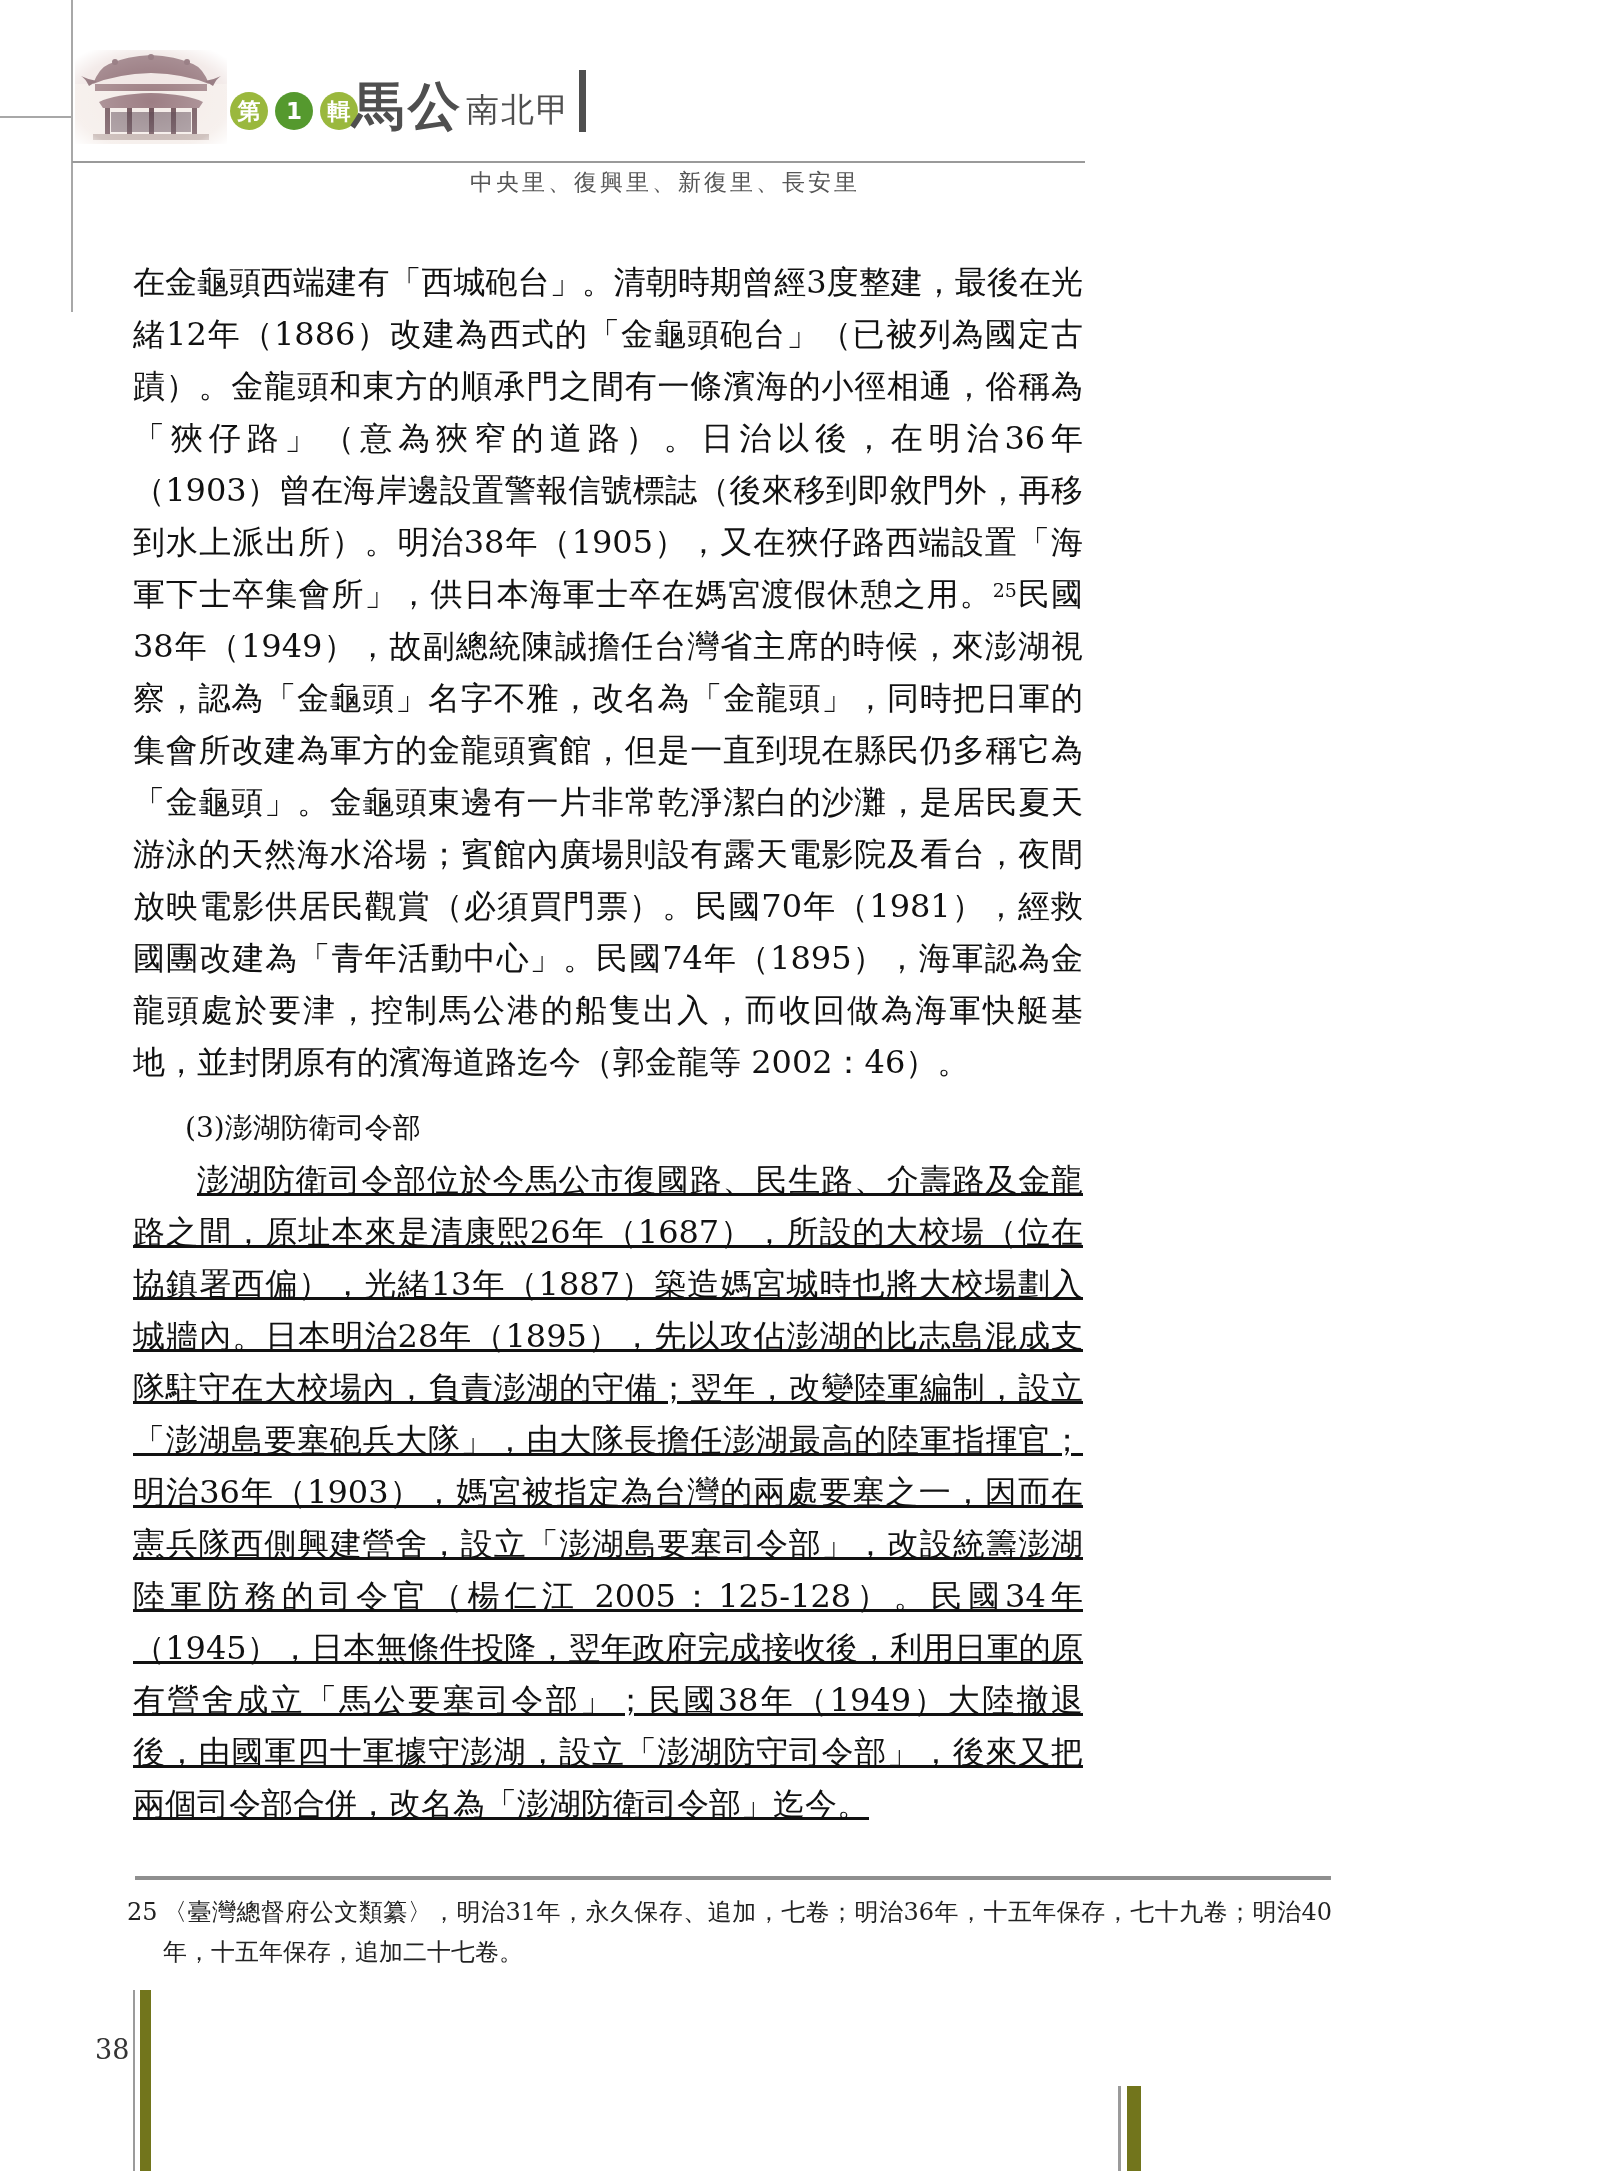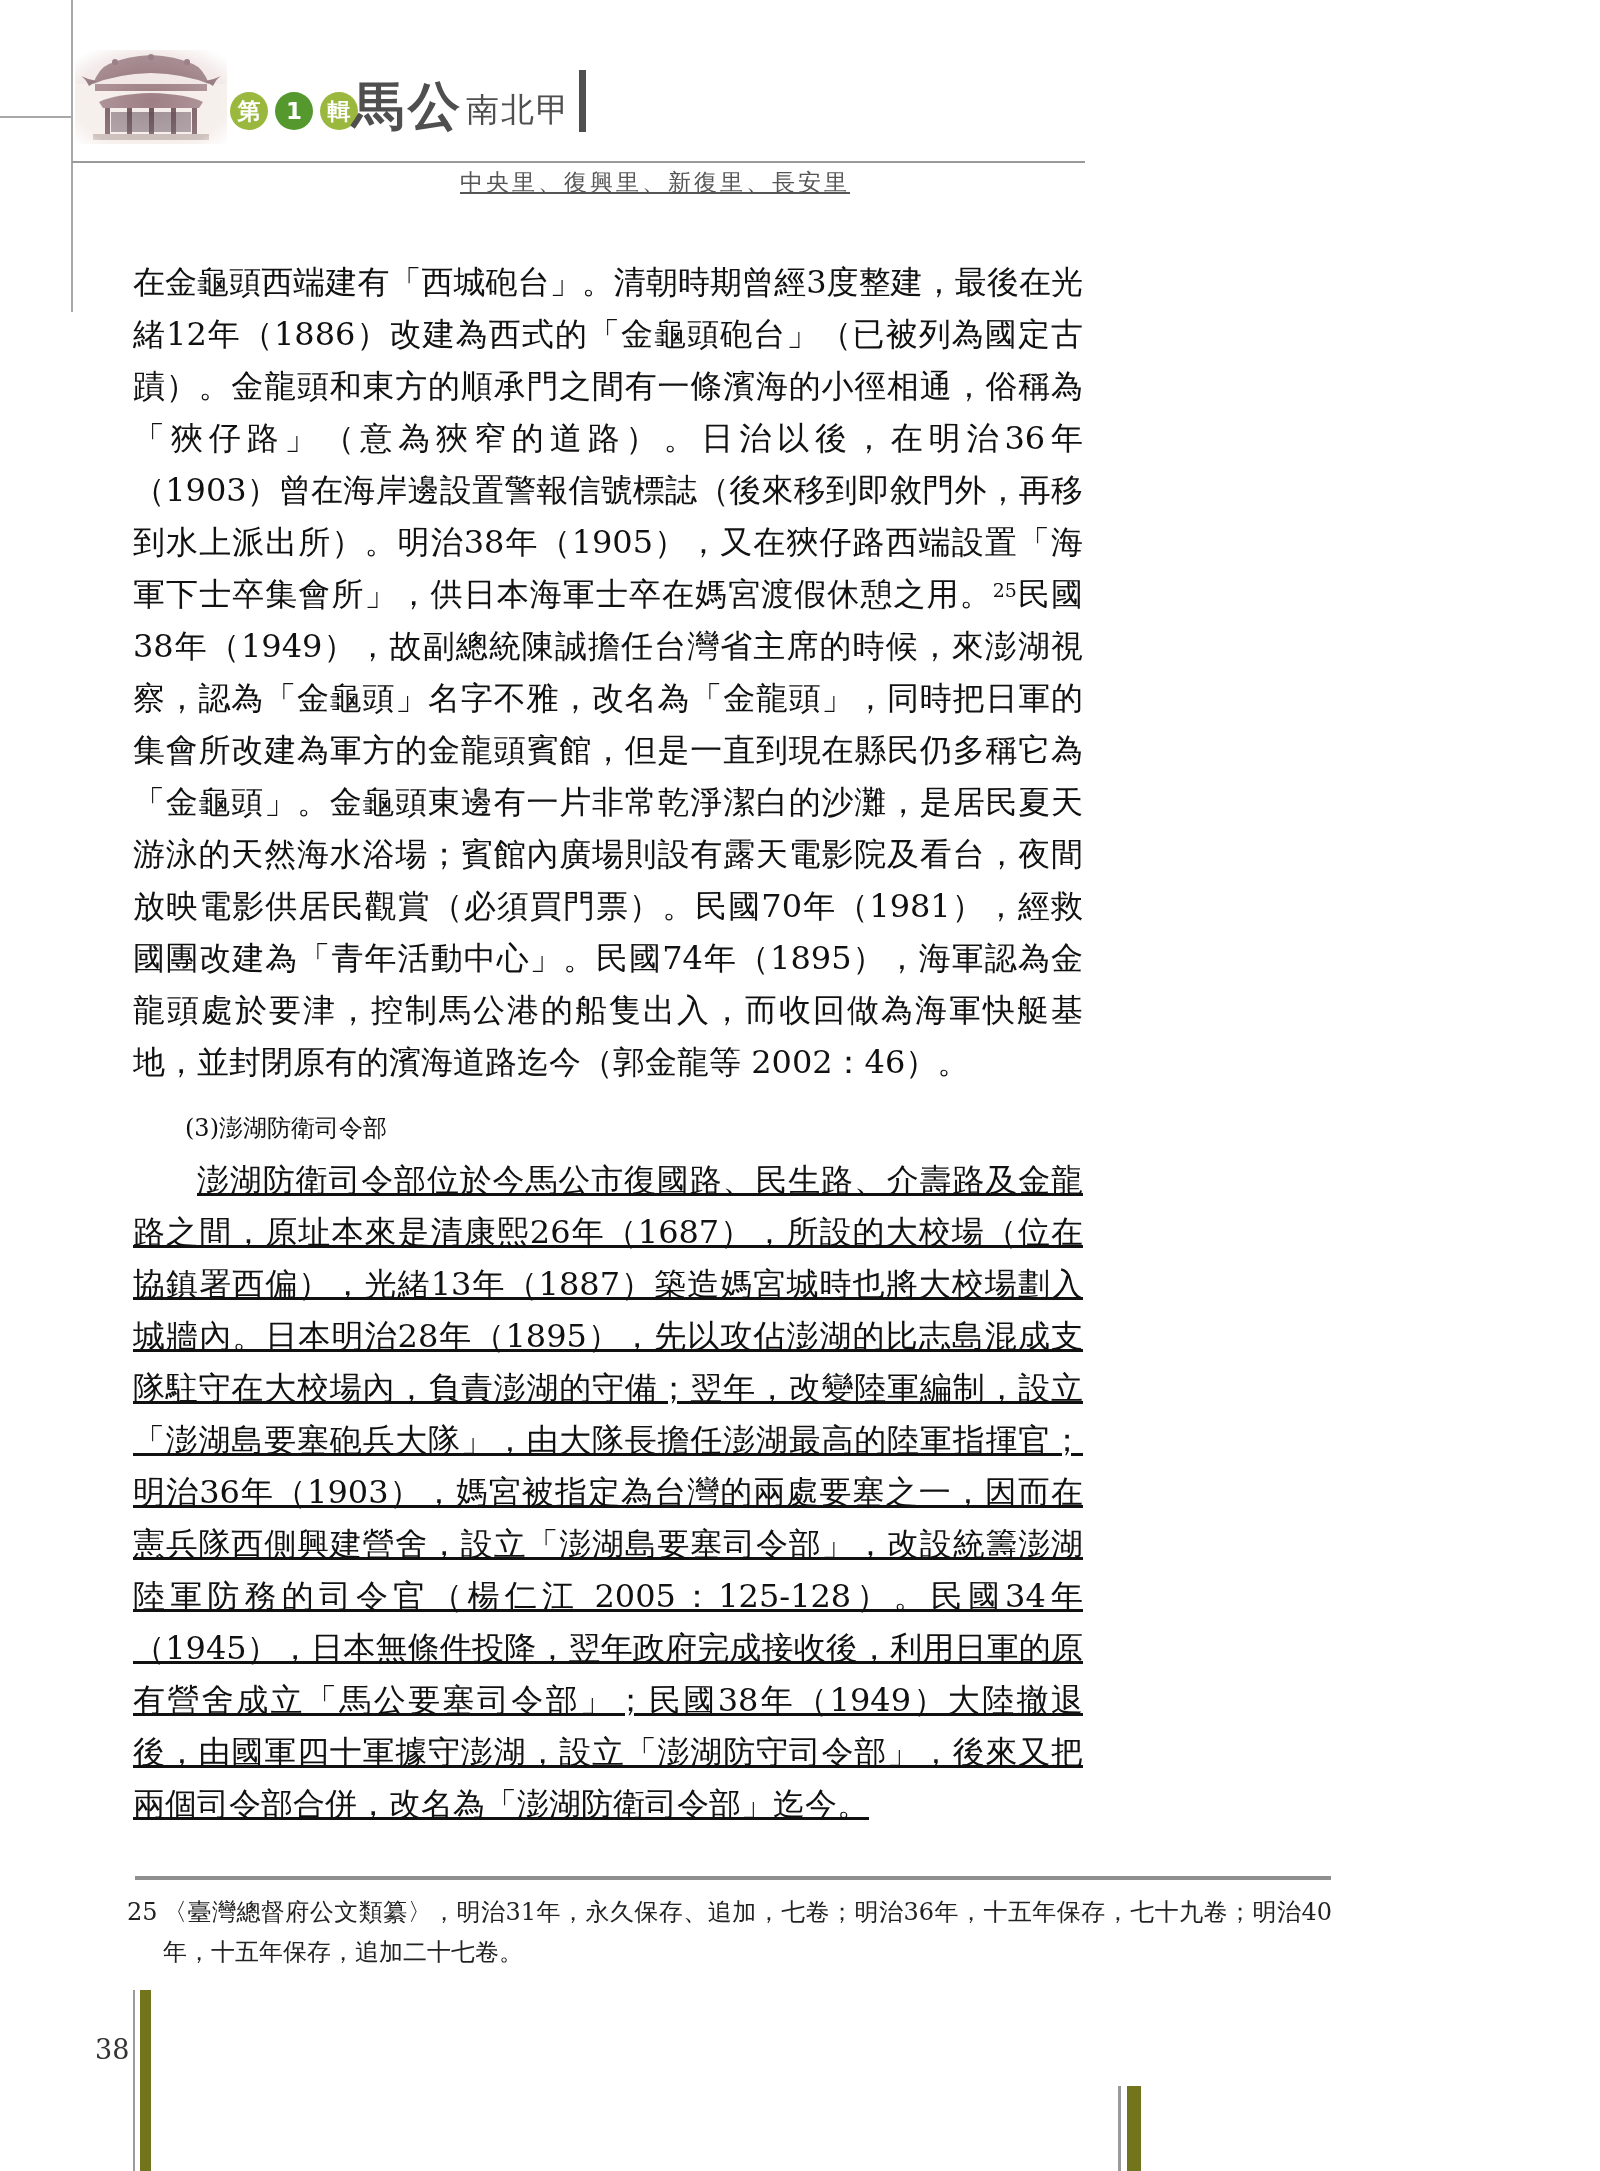--- a/index.html
+++ b/index.html
@@ -21,27 +21,27 @@
   .badges{position:absolute;left:230px;top:92px;display:flex;gap:7px;}
   .badge{width:38px;height:38px;border-radius:50%;display:flex;align-items:center;justify-content:center;
          color:#fff;font-size:23px;font-weight:bold;font-family:"DejaVu Sans","Liberation Sans",sans-serif;}
   .badge.green{background:#9ab83d;}
   .badge.dark{background:#55992e;}
 
   .title-row{position:absolute;left:352px;top:70px;display:flex;align-items:flex-end;color:#4f4f4f;}
   .title-main{font-size:52px;font-weight:bold;line-height:1;letter-spacing:4px;}
   .title-sub{font-size:33px;font-weight:normal;line-height:1;margin:0 2px 6px 2px;letter-spacing:2px;}
   .title-bar{width:7px;height:62px;background:#4f4f4f;margin-left:6px;}
-  .subtitle{position:absolute;left:460px;top:167px;font-size:23px;color:#555;letter-spacing:3px;text-decoration:underline;}
+  .subtitle{position:absolute;left:470px;top:167px;font-size:23px;color:#555;letter-spacing:3px;}
 
   
   .body-col{position:absolute;left:133px;top:256px;width:950px;}
   .para{font-size:32px;line-height:52px;text-align:justify;text-justify:inter-ideograph;margin:0;}
   .para sup{font-size:19px;line-height:0;vertical-align:8px;}
-  .section-heading{font-size:24px;line-height:52px;margin:14px 0 0 0;padding-left:52px;}
+  .section-heading{font-size:28px;line-height:52px;margin:14px 0 0 0;padding-left:52px;}
   .para.indent{text-indent:64px;margin-top:0;text-decoration:underline;}
 
   
   .footnote-rule{position:absolute;left:135px;top:1876px;width:1196px;height:4px;background:#8f8f8f;}
   .footnote{position:absolute;left:127px;top:1892px;width:1205px;display:flex;
             font-size:24px;line-height:40px;color:#222;}
   .footnote .fn-marker{flex:0 0 36px;}
   .footnote .fn-text{flex:1;text-align:justify;}
 
   

